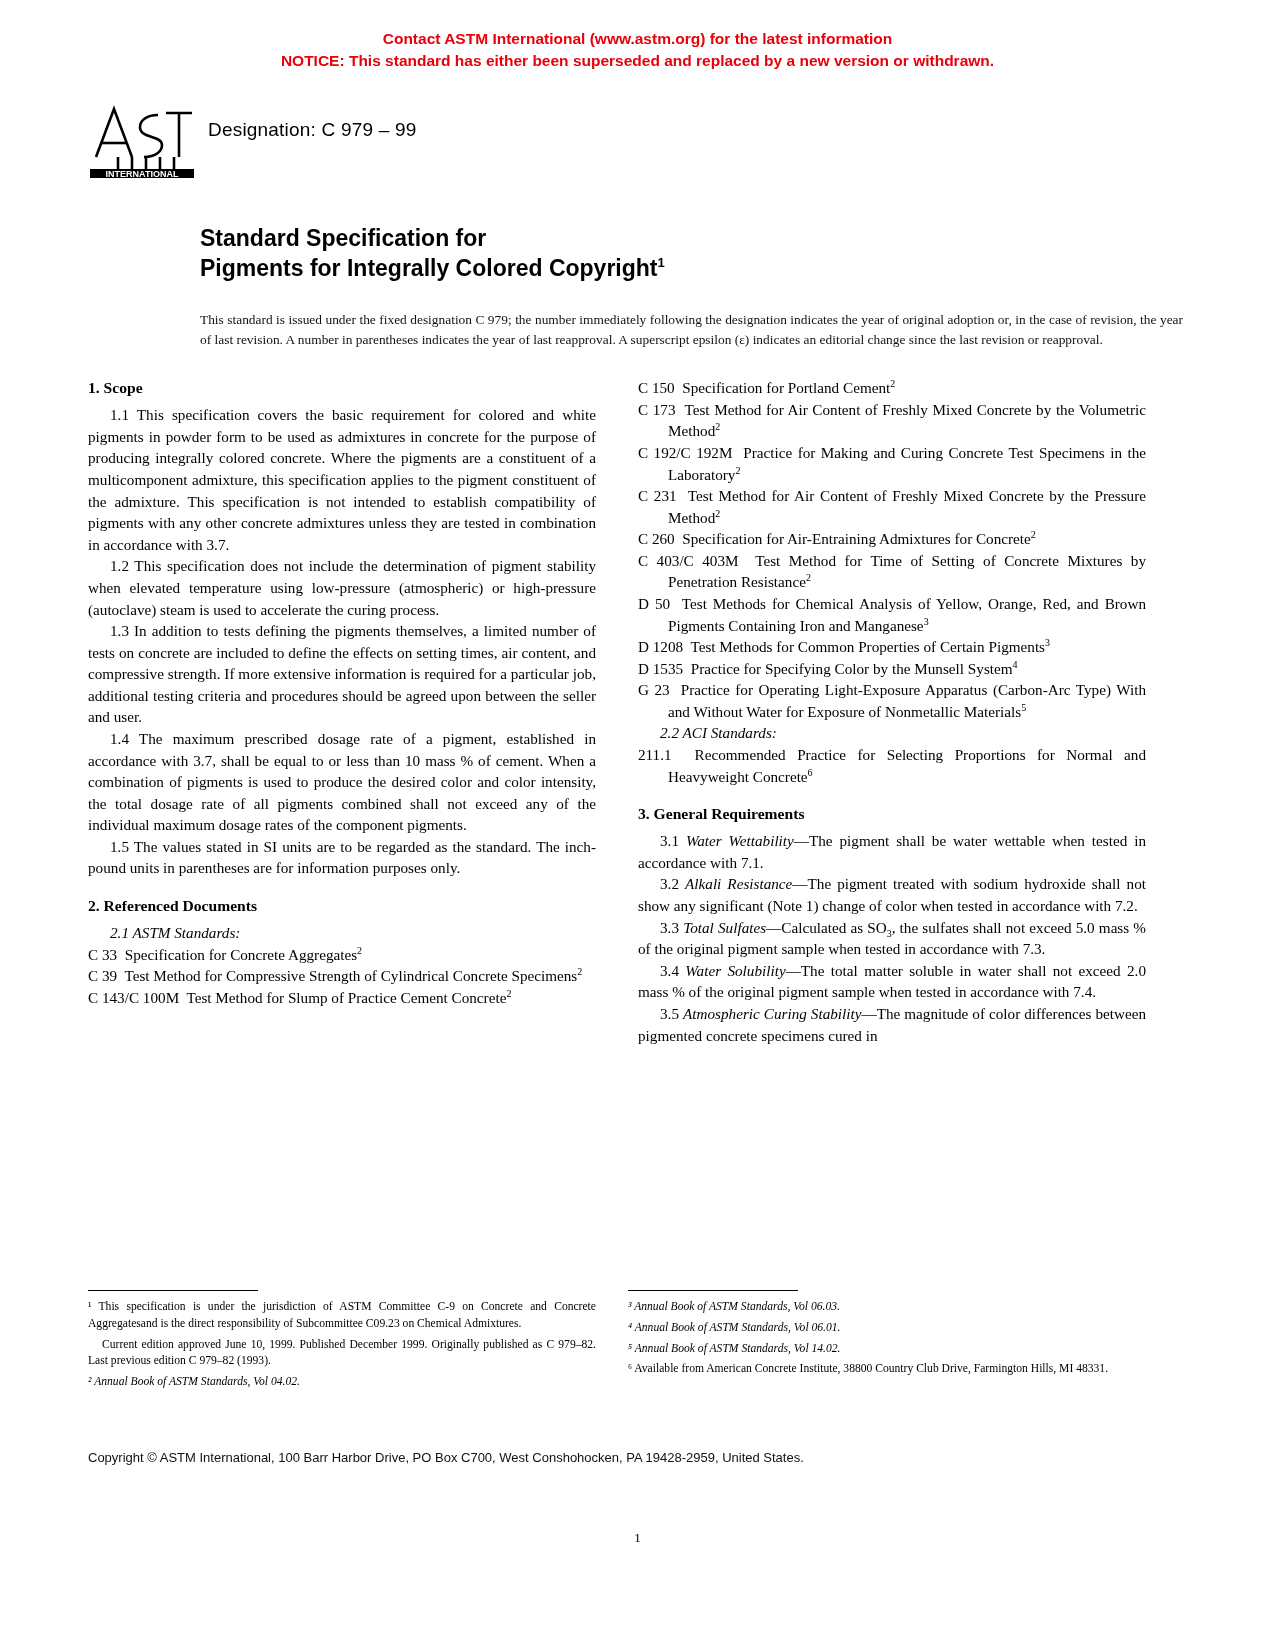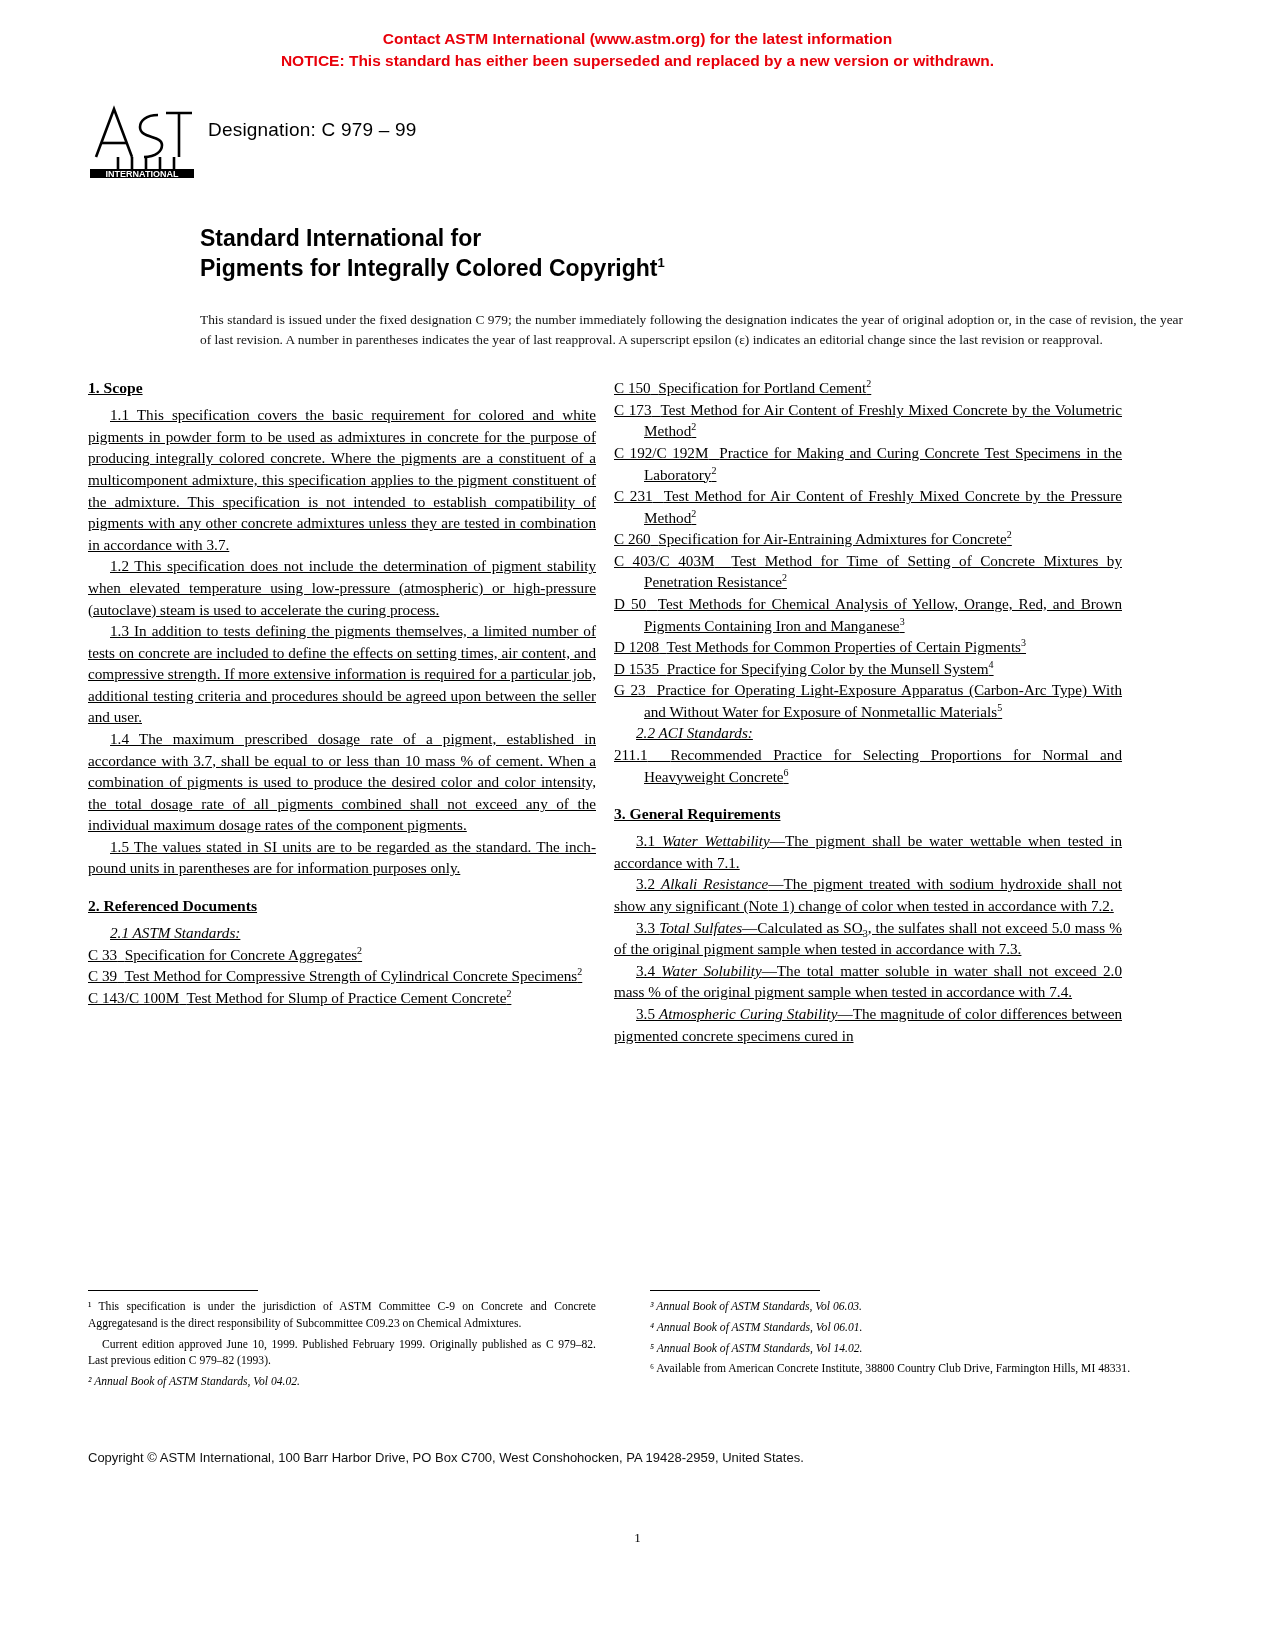--- a/index.html
+++ b/index.html
@@ -77,24 +77,23 @@
     line-height: 1.55;
     text-align: justify;
     color: #111;
   }
 
   
   .columns {
     position: relative;
     margin: 26px 88px 0 88px;
     display: flex;
-    gap: 18px;
+    gap: 42px;
     font-size: 15.2px;
     line-height: 1.42;
-    text-decoration: underline;
   }
   .col {
     width: 508px;
     text-align: justify;
   }
   h2.sec {
     font-family: "Liberation Serif", serif;
     font-weight: bold;
     font-size: 15.6px;
     margin: 16px 0 5px 0;
@@ -119,21 +118,21 @@
   sup { font-size: 10px; vertical-align: super; line-height: 0; }
   sub { font-size: 10px; vertical-align: sub; line-height: 0; }
 
   
   .footnotes {
     position: absolute;
     left: 88px;
     right: 88px;
     top: 1290px;
     display: flex;
-    gap: 54px;
+    gap: 32px;
     font-size: 11.6px;
     line-height: 1.45;
   }
   .fn-col { width: 508px; text-align: justify; }
   .fn-rule {
     width: 170px;
     height: 1px;
     background: #000;
     margin-bottom: 8px;
   }
@@ -179,21 +178,21 @@
         </g>
         <rect x="2" y="70" width="104" height="9" fill="#000"></rect>
         <text x="54" y="77.5" font-family="Liberation Sans, sans-serif" font-size="9" font-weight="bold" fill="#fff" text-anchor="middle">INTERNATIONAL</text>
       </svg>
     </div>
     <div class="designation">Designation: C 979 – 99</div>
   </div>
 
   <div class="titleblock">
     <div class="doc-title">
-      <div>Standard International for</div>
+      <div>Standard Specification for</div>
       <div><span>Pigments for Integrally Colored Copyright</span><sup>1</sup></div>
     </div>
     <div class="preamble">This standard is issued under the fixed designation C 979; the number immediately following the designation indicates the year of original adoption or, in the case of revision, the year of last revision. A number in parentheses indicates the year of last reapproval. A superscript epsilon (ε) indicates an editorial change since the last revision or reapproval.</div>
   </div>
 
   <div class="columns">
 
     <div class="col">
       <h2 class="sec">1.  Scope</h2>
       <p>1.1 This specification covers the basic requirement for colored and white pigments in powder form to be used as admixtures in concrete for the purpose of producing integrally colored concrete. Where the pigments are a constituent of a multicomponent admixture, this specification applies to the pigment constituent of the admixture. This specification is not intended to establish compatibility of pigments with any other concrete admixtures unless they are tested in combination in accordance with 3.7.</p>
@@ -232,21 +231,21 @@
       <p><span>3.3</span> <i>Total Sulfates</i>—Calculated as SO<sub>3</sub>, the sulfates shall not exceed 5.0 mass % of the original pigment sample when tested in accordance with 7.3.</p>
       <p><span>3.4</span> <i>Water Solubility</i><span>—The total matter soluble in water shall not exceed 2.0 mass % of the original pigment sample when tested in accordance with 7.4.</span></p>
       <p><span>3.5</span> <i>Atmospheric Curing Stability</i><span>—The magnitude of color differences between pigmented concrete specimens cured in</span></p>
     </div>
   </div>
 
   <div class="footnotes">
     <div class="fn-col">
       <div class="fn-rule"></div>
       <p>¹ This specification is under the jurisdiction of ASTM Committee C-9 on Concrete and Concrete Aggregatesand is the direct responsibility of Subcommittee C09.23 on Chemical Admixtures.</p>
-      <p class="ind">Current edition approved June 10, 1999. Published February 1999. Originally published as C 979–82. Last previous edition C 979–82 (1993).</p>
+      <p class="ind">Current edition approved June 10, 1999. Published December 1999. Originally published as C 979–82. Last previous edition C 979–82 (1993).</p>
       <p><i>² Annual Book of ASTM Standards, Vol 04.02.</i></p>
     </div>
     <div class="fn-col">
       <div class="fn-rule"></div>
       <p><i>³ Annual Book of ASTM Standards, Vol 06.03.</i></p>
       <p><i>⁴ Annual Book of ASTM Standards, Vol 06.01.</i></p>
       <p><i>⁵ Annual Book of ASTM Standards, Vol 14.02.</i></p>
       <p>⁶ Available from American Concrete Institute, 38800 Country Club Drive, Farmington Hills, MI 48331.</p>
     </div>
   </div>

